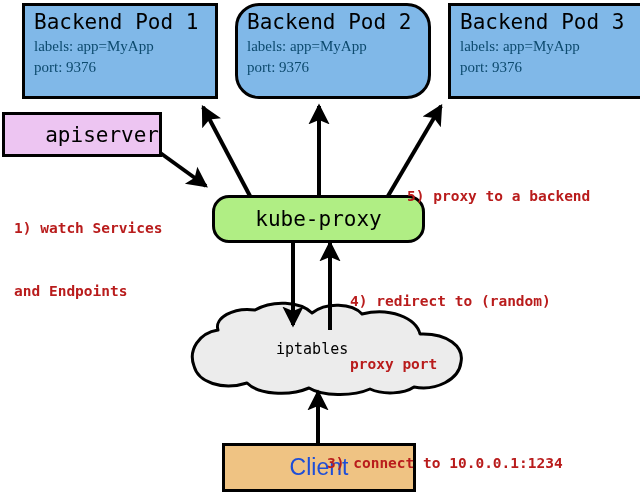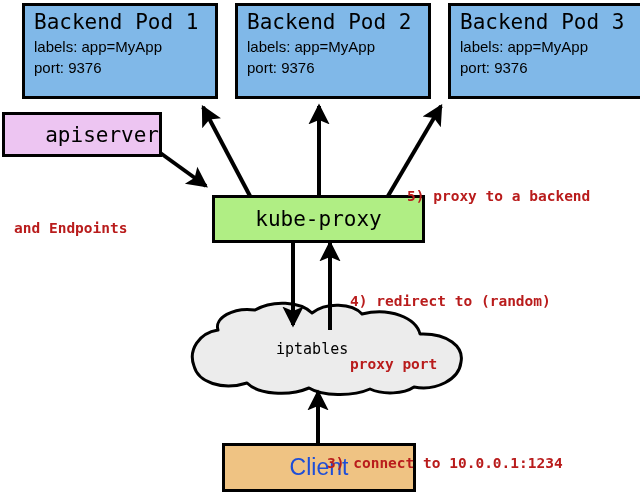--- a/index.html
+++ b/index.html
@@ -38,39 +38,40 @@
   }
   .pod-title {
     font-family: "DejaVu Sans Mono", monospace;
     font-size: 21px;
     color: #000000;
     line-height: 1.28;
     white-space: nowrap;
     letter-spacing: 0px;
   }
   .pod-line {
-    font-family: Liberation Sans, sans-serif;
+    font-family: Liberation Serif, serif;
     font-size: 15px;
-    color: #000000;
+    color: #0c4a6e;
     line-height: 1.42;
     white-space: nowrap;
   }
   .apiserver-box {
     background: #edc5f2;
     align-items: flex-end;
   }
   .apiserver-label {
     font-family: "DejaVu Sans Mono", monospace;
     font-size: 21px;
     color: #000000;
     white-space: nowrap;
   }
   .kubeproxy-box {
     background: #b0ee84;
     align-items: center;
+    border-radius: 17px;
   }
   .kubeproxy-label {
     font-family: "DejaVu Sans Mono", monospace;
     font-size: 21px;
     color: #000000;
     white-space: nowrap;
   }
   .client-box {
     background: #efc383;
     align-items: center;
@@ -141,21 +142,21 @@
 
     <line x1="318" y1="443" x2="318" y2="392" stroke="#000000" stroke-width="4" marker-end="url(#arrowhead)"></line>
   </svg>
 
   <div class="node-box pod-box" style="left:22px; top:3px; width:196px; height:96px;">
     <div class="pod-title">Backend Pod 1</div>
     <div class="pod-line">labels: app=MyApp</div>
     <div class="pod-line">port: 9376</div>
   </div>
 
-  <div class="node-box pod-box" style="left:235px; top:3px; width:196px; height:96px;">
+  <div class="node-box pod-box" style="left:235px; top:3px; width:196px; height:96px;border-radius:24px;">
     <div class="pod-title">Backend Pod 2</div>
     <div class="pod-line">labels: app=MyApp</div>
     <div class="pod-line">port: 9376</div>
   </div>
 
   <div class="node-box pod-box" style="left:448px; top:3px; width:196px; height:96px;">
     <div class="pod-title">Backend Pod 3</div>
     <div class="pod-line">labels: app=MyApp</div>
     <div class="pod-line">port: 9376</div>
   </div>
@@ -168,20 +169,21 @@
     <div class="kubeproxy-label">kube-proxy</div>
   </div>
 
   <div class="cloud-label" style="left:276px; top:340px;">iptables</div>
 
   <div class="node-box client-box" style="left:222px; top:443px; width:194px; height:49px;">
     <div class="client-label">Client</div>
   </div>
 
   <div class="annot" style="left:14px; top:176px;">
+    <div>1) watch Services</div>
     <div>and Endpoints</div>
   </div>
 
 
   <div class="annot" style="left:327px; top:411px;">
     <div>3) connect to 10.0.0.1:1234</div>
   </div>
 
   <div class="annot" style="left:350px; top:249px;">
     <div>4) redirect to (random)</div>

